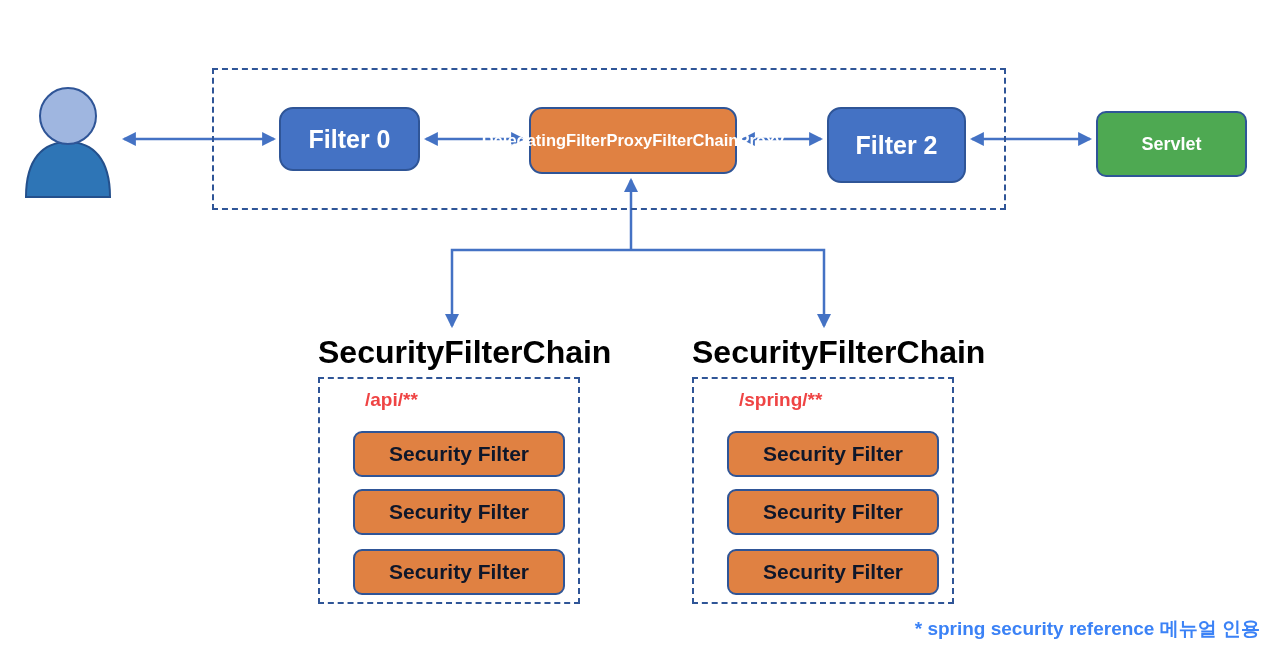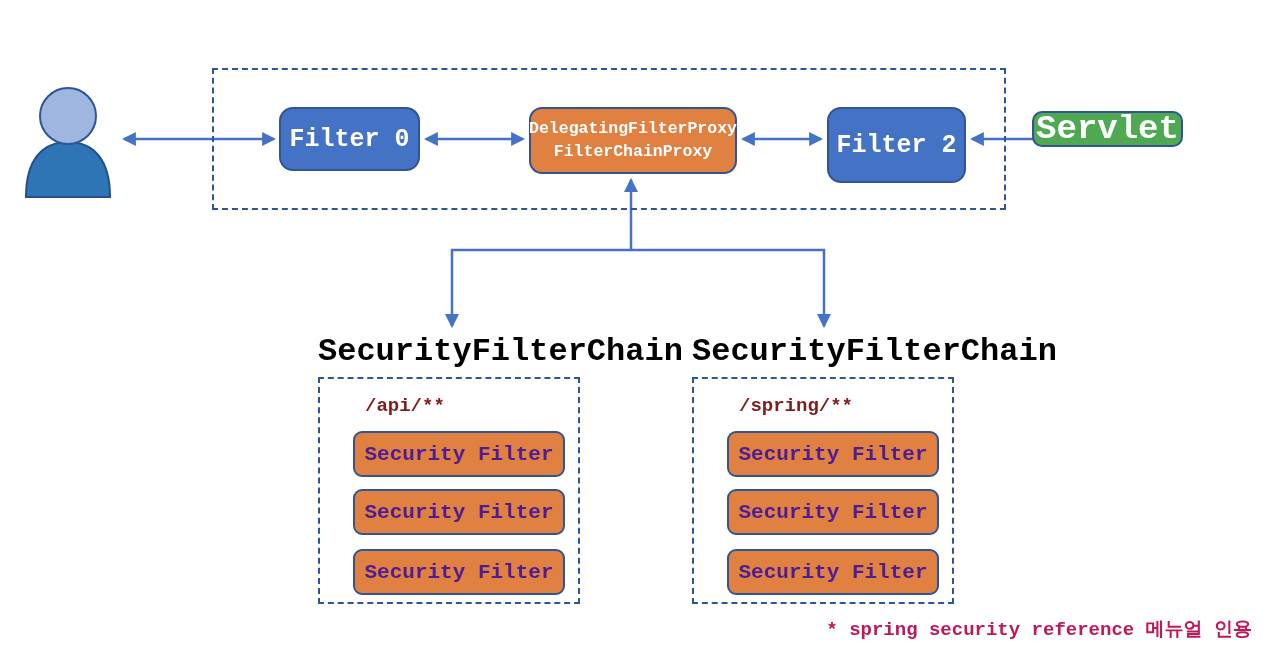--- a/index.html
+++ b/index.html
@@ -6,78 +6,78 @@
     --blue:#4472C4;
     --blue-border:#2F5597;
     --orange:#E08142;
     --green:#4EA952;
     --dash:#2F5597;
     --arrow:#4472C4;
   }
   html,body{margin:0;padding:0;background:#fff;}
   .canvas{
     position:relative;width:1280px;height:666px;background:#ffffff;
-    font-family:Liberation Mono, monospace;overflow:hidden;
+    font-family:Liberation Sans, sans-serif;overflow:hidden;
   }
   .node{
     position:absolute;display:flex;align-items:center;justify-content:center;
     color:#fff;box-sizing:border-box;text-align:center;
   }
   #filter0{
     left:279px;top:107px;width:141px;height:64px;
     background:var(--blue);border:2px solid var(--blue-border);
     border-radius:14px;font-size:25px;font-weight:600;
   }
   #proxy{
     left:529px;top:107px;width:208px;height:67px;
     background:var(--orange);border:2px solid var(--blue-border);
     border-radius:13px;font-size:16.5px;font-weight:700;
-    flex-direction:column;line-height:1.35;
+    line-height:1.35;
   }
   #filter2{
     left:827px;top:107px;width:139px;height:76px;
     background:var(--blue);border:2px solid var(--blue-border);
     border-radius:14px;font-size:25px;font-weight:600;
   }
   #servlet{
-    left:1032px;top:111px;width:151px;height:36px;
+    left:1096px;top:111px;width:151px;height:66px;
     background:var(--green);border:2px solid var(--blue-border);
-    border-radius:10px;font-size:34px;font-weight:600;
+    border-radius:10px;font-size:18px;font-weight:600;
   }
   .outer-dashed{
     position:absolute;left:212px;top:68px;width:794px;height:142px;
     border:2px dashed var(--dash);box-sizing:border-box;
   }
   .person{position:absolute;left:20px;top:85px;}
   .arrow-layer{position:absolute;left:0;top:0;pointer-events:none;}
   .chain{position:absolute;width:262px;}
   #chain-left{left:318px;top:336px;}
   #chain-right{left:692px;top:336px;}
   .chain-title{
     text-align:center;font-size:32px;font-weight:600;color:#000;
     height:32px;line-height:32px;
   }
   .chain-box{
     position:relative;margin-top:9px;height:227px;box-sizing:border-box;
     border:2px dashed var(--dash);
   }
   .matcher{
-    position:absolute;left:45px;top:16px;
-    font-size:19px;font-weight:600;color:#7f1d1d;
+    position:absolute;left:45px;top:10px;
+    font-size:19px;font-weight:600;color:#ef4444;
   }
   .sf{
     position:absolute;left:33px;width:212px;height:46px;
     background:var(--orange);border:2px solid var(--blue-border);
-    border-radius:9px;color:#4c1d95;font-size:21px;font-weight:600;
+    border-radius:9px;color:#0f172a;font-size:21px;font-weight:600;
     display:flex;align-items:center;justify-content:center;box-sizing:border-box;
   }
   .sf1{top:52px;} .sf2{top:110px;} .sf3{top:170px;}
   .footnote{
-    position:absolute;right:28px;top:616px;
-    font-size:19px;font-weight:600;color:#be185d;
+    position:absolute;right:20px;top:616px;
+    font-size:19px;font-weight:600;color:#3b82f6;
   }
 </style>
 </head>
 <body>
 
 <div class="canvas">
 
   <svg class="arrow-layer" width="1280" height="666" aria-hidden="true">
     <defs>
       <marker id="ah" viewBox="0 0 10 10" refX="8.5" refY="5" markerWidth="5.6" markerHeight="5.6" orient="auto-start-reverse">

